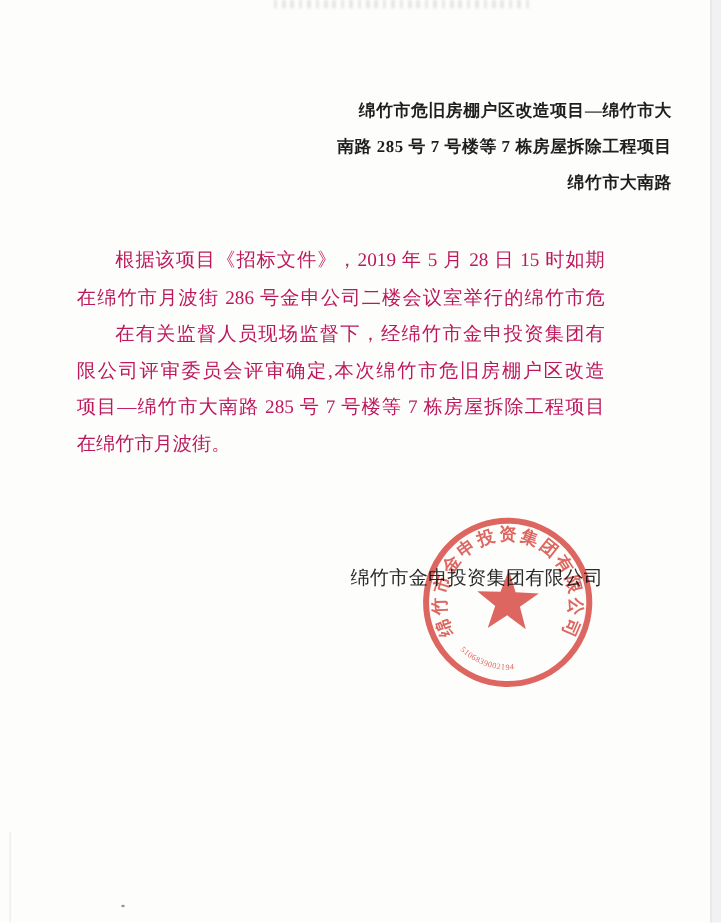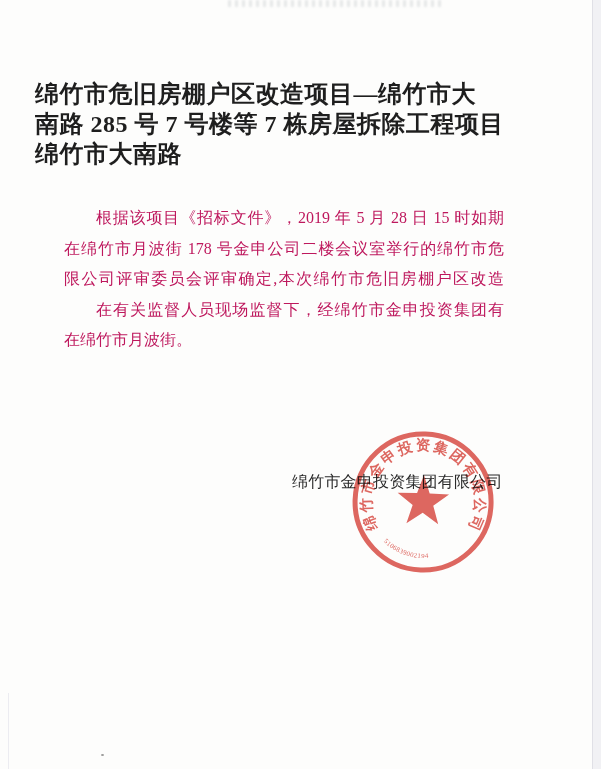--- a/index.html
+++ b/index.html
@@ -53,22 +53,22 @@
     height: 2px;
     background: #555;
     border-radius: 50%;
     opacity: 0.6;
   }
   .title {
     position: absolute;
     top: 79px;
     left: 35px;
     width: 525px;
-    text-align: left;
-    font-size: 24px;
+    text-align: right;
+    font-size: 14px;
     font-weight: bold;
     line-height: 30px;
     color: #1e1e1e;
     letter-spacing: 0.5px;
   }
   .body-text {
     position: absolute;
     top: 203px;
     left: 64px;
     width: 440px;
@@ -139,23 +139,24 @@
   <div class="speck-artifact"></div>
 
   <div class="title">
     <div>绵竹市危旧房棚户区改造项目—绵竹市大</div>
     <div>南路 285 号 7 号楼等 7 栋房屋拆除工程项目</div>
     <div>绵竹市大南路</div>
   </div>
 
   <div class="body-text">
     <div class="line j indent">根据该项目《招标文件》，2019 年 5 月 28 日 15 时如期</div>
-    <div class="line j">在绵竹市月波街 178 号金申公司二楼会议室举行的绵竹市危</div>
+    <div class="line j">在绵竹市月波街 286 号金申公司二楼会议室举行的绵竹市危</div>
+    <div class="line j indent">在有关监督人员现场监督下，经绵竹市金申投资集团有</div>
     <div class="line j">限公司评审委员会评审确定,本次绵竹市危旧房棚户区改造</div>
-    <div class="line j indent">在有关监督人员现场监督下，经绵竹市金申投资集团有</div>
+    <div class="line j">项目—绵竹市大南路 285 号 7 号楼等 7 栋房屋拆除工程项目</div>
     <div class="line">在绵竹市月波街。</div>
   </div>
 
   <div class="signature">绵竹市金申投资集团有限公司</div>
 
   <svg class="seal" viewBox="0 0 160 160" xmlns="http://www.w3.org/2000/svg">
     <defs>
       <path id="arcTop" d="M 35.9 105.6 A 52 52 0 1 1 124.1 105.6" fill="none"></path>
       <path id="arcBottom" d="M 40.4 117.6 A 56 56 0 0 0 119.6 117.6" fill="none"></path>
     </defs>

